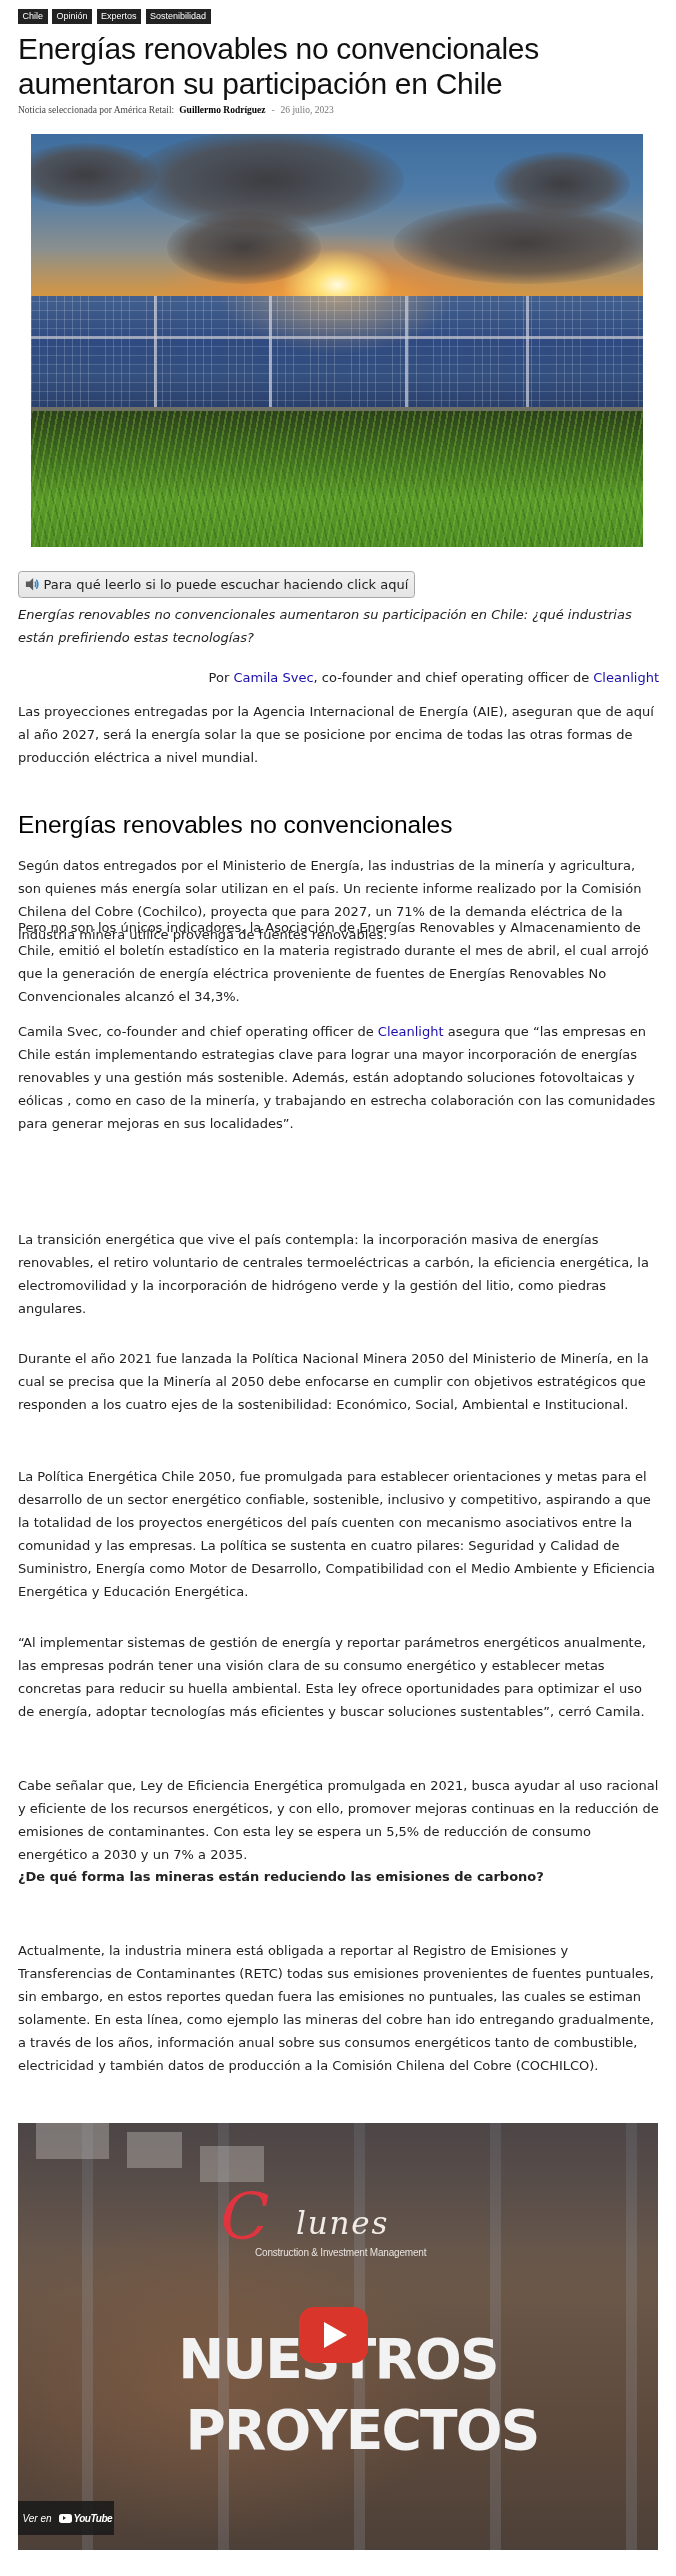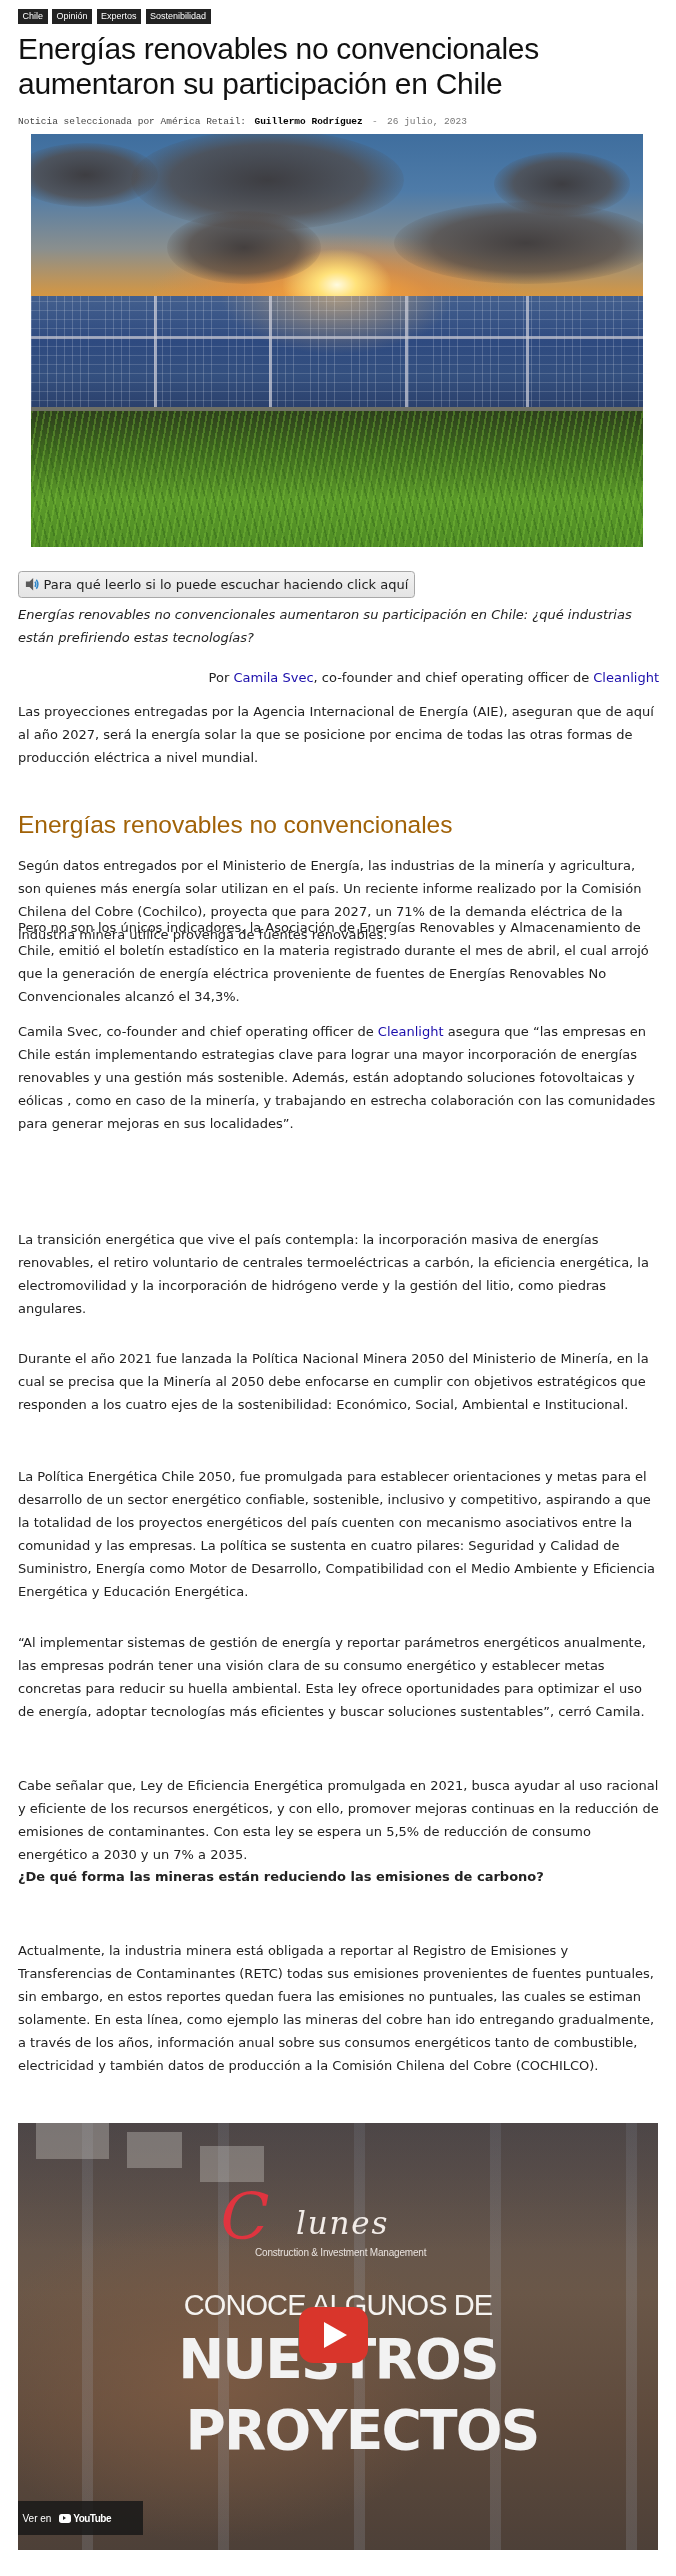--- a/index.html
+++ b/index.html
@@ -22,22 +22,22 @@
     }
 
     
     .title {
       position: absolute; left: 18px; top: 31px; width: 636px;
       font-family: "Liberation Sans", sans-serif;
       font-weight: 400; font-size: 30px; line-height: 35px;
       color: #111111; letter-spacing: -0.3px;
     }
     .meta {
-      position: absolute; left: 18px; top: 116px;
-      font-family: Liberation Mono, monospace;
+      position: absolute; left: 18px; top: 105px;
+      font-family: Liberation Serif, serif;
       font-size: 9.5px; color: #444444; text-align: center;
     }
     .meta .author { color: #000000; font-weight: 700; margin-left: 2.7px; }
     .meta .sep { color: #888888; margin: 0 3.6px; }
     .meta .date { color: #777777; }
 
     
     .hero {
       position: absolute; left: 31px; top: 134px; width: 612px; height: 413px;
       overflow: hidden;
@@ -103,21 +103,21 @@
     a.link { color: #1a0dab; text-decoration: none; }
 
     
     .p {
       position: absolute; left: 18px; width: 641px;
       font-size: 13px; line-height: 23px; color: #222;
     }
     .h2 {
       position: absolute; left: 18px; top: 811px;
       font-family: "Liberation Sans", sans-serif;
-      font-size: 24.5px; font-weight: 400; color: #a16207;
+      font-size: 24.5px; font-weight: 400; color: #000000;
     }
     .h3 {
       position: absolute; left: 18px; top: 1869px;
       font-size: 13px; font-weight: 700; color: #222;
     }
 
     
     .video {
       position: absolute; left: 18px; top: 2123px; width: 640px; height: 427px;
       overflow: hidden;
@@ -164,25 +164,26 @@
       position: absolute; left: 281px; top: 184px; width: 69px; height: 56px;
       background: #d9352b; border-radius: 14.5px; cursor: pointer;
       display: flex; align-items: center; justify-content: center;
     }
     .video .play .tri {
       width: 0; height: 0;
       border-top: 13.6px solid transparent; border-bottom: 13.6px solid transparent;
       border-left: 23px solid #ffffff; margin-left: 4.5px;
     }
     .video .yt-badge {
-      position: absolute; left: 0; top: 378px; width: 125px; height: 34px;
+      position: absolute; left: 0; top: 378px; width: 96px; height: 34px;
       background: rgba(25,25,25,0.85);
       display: flex; align-items: center; gap: 7.3px; padding-left: 4.5px;
       font-family: "Liberation Sans", sans-serif; font-size: 10px; color: #fff;
       cursor: pointer;
+      font-style: italic;
     }
     .video .yt-badge .yt-logo { display: flex; align-items: center; gap: 1.8px; font-weight: 700; letter-spacing: -0.5px; }
     .video .yt-badge .yt-icon {
       width: 12.7px; height: 9px; background: #fff; border-radius: 2.7px;
       position: relative; display: inline-block;
     }
     .video .yt-badge .yt-icon::after {
       content: ""; position: absolute; left: 4.5px; top: 2.3px;
       border-top: 2.3px solid transparent; border-bottom: 2.3px solid transparent;
       border-left: 3.6px solid #222;
@@ -266,21 +267,20 @@
 
   <div class="video">
     <div class="beam" style="left:18px;width:73px;"></div>
     <div class="beam" style="left:109px;width:55px;top:9px;"></div>
     <div class="beam" style="left:182px;width:64px;top:23px;"></div>
     <div class="logo">
       <span class="logo-c">C</span>
       <span class="logo-word">lunes</span>
       <span class="logo-sub">Construction &amp; Investment Management</span>
     </div>
-    <div class="line1">CONOCE ALGUNOS DE</div>
     <div class="line2">NUESTROS</div>
     <div class="line3">PROYECTOS</div>
     <div class="play">
       <span class="tri"></span>
     </div>
     <div class="yt-badge">
       <span>Ver en</span>
       <span class="yt-logo">
         <span class="yt-icon"></span>
         <span>YouTube</span>

